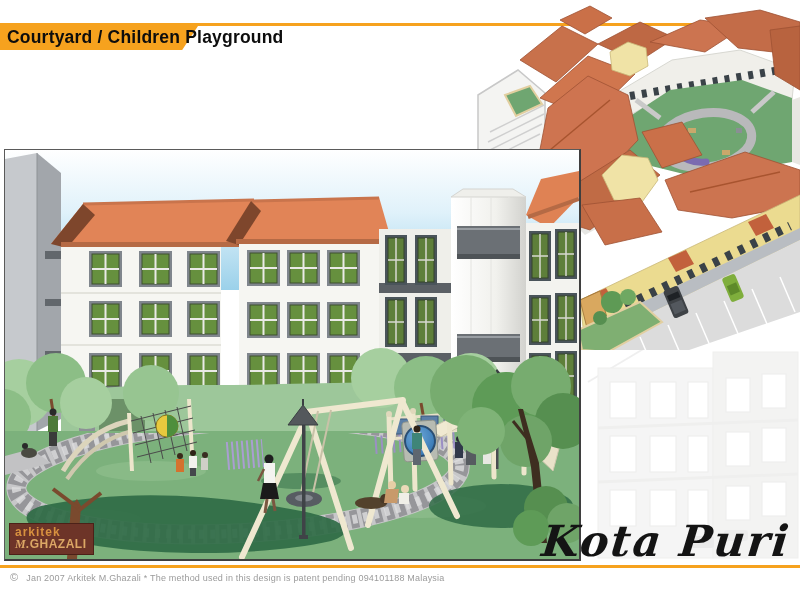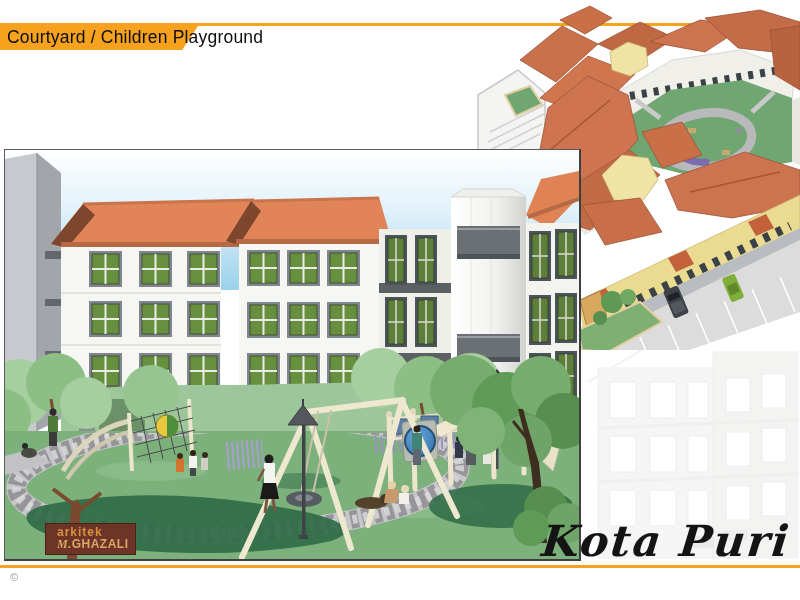--- a/index.html
+++ b/index.html
@@ -8,33 +8,33 @@
     background:#ffffff;font-family:"Liberation Sans",sans-serif;
   }
   
   .top-rule{position:absolute;left:0;top:23px;width:800px;height:3px;background:#F6A21E;z-index:1;}
   .title-band{
     position:absolute;left:0;top:26px;width:198px;height:24px;background:#F6A21E;z-index:3;
     clip-path:polygon(0 0,100% 0,92% 100%,0 100%);
   }
   .page-title{
     position:absolute;left:7px;top:27px;z-index:4;
-    font-size:17.5px;font-weight:normal;color:#0d0d0d;letter-spacing:0.2px;white-space:nowrap;
+    font-size:17.5px;font-weight:bold;color:#0d0d0d;letter-spacing:0.2px;white-space:nowrap;
   }
   
   .main-view{
     position:absolute;left:4px;top:149px;width:574px;height:409px;z-index:3;
     border:1px solid #5a5a5a;border-right:2px solid #3f3f3f;border-bottom:2px solid #3f3f3f;
     background:#fff;
   }
   .main-view svg{display:block;}
   
   .logo-chip{
     position:absolute;left:4px;bottom:4px;z-index:5;
-    background:#6D3428;border:1px solid #4C2118;padding:2px 6px 3px 11px;line-height:1.05;margin-left:36px;
+    background:#6D3428;border:1px solid #4C2118;padding:2px 6px 3px 5px;line-height:1.05;
   }
   .logo-line1{font-size:12px;font-weight:bold;color:#D8913F;letter-spacing:1px;}
   .logo-line2{font-size:12px;font-weight:bold;color:#DCA765;letter-spacing:0.5px;}
   .logo-m{font-style:italic;font-family:"Liberation Serif",serif;}
   
   .aerial-view{position:absolute;left:470px;top:0;width:330px;height:350px;z-index:2;}
   
   .faded-view{position:absolute;left:585px;top:300px;width:215px;height:262px;z-index:1;}
   
   .project-name{
@@ -529,13 +529,14 @@
     <div class="logo-line1">arkitek</div>
     <div class="logo-line2"><span class="logo-m">M.</span><span>GHAZALI</span></div>
   </div>
 </div>
 
 <div class="project-name">Kota Puri</div>
 
 <div class="bottom-rule"></div>
 <div class="copyright">
   <span class="c-sym">©</span>
+  <span>Jan 2007 Arkitek M.Ghazali  * The method used in this design is patent pending 094101188 Malaysia</span>
 </div>
 
 </body></html>

